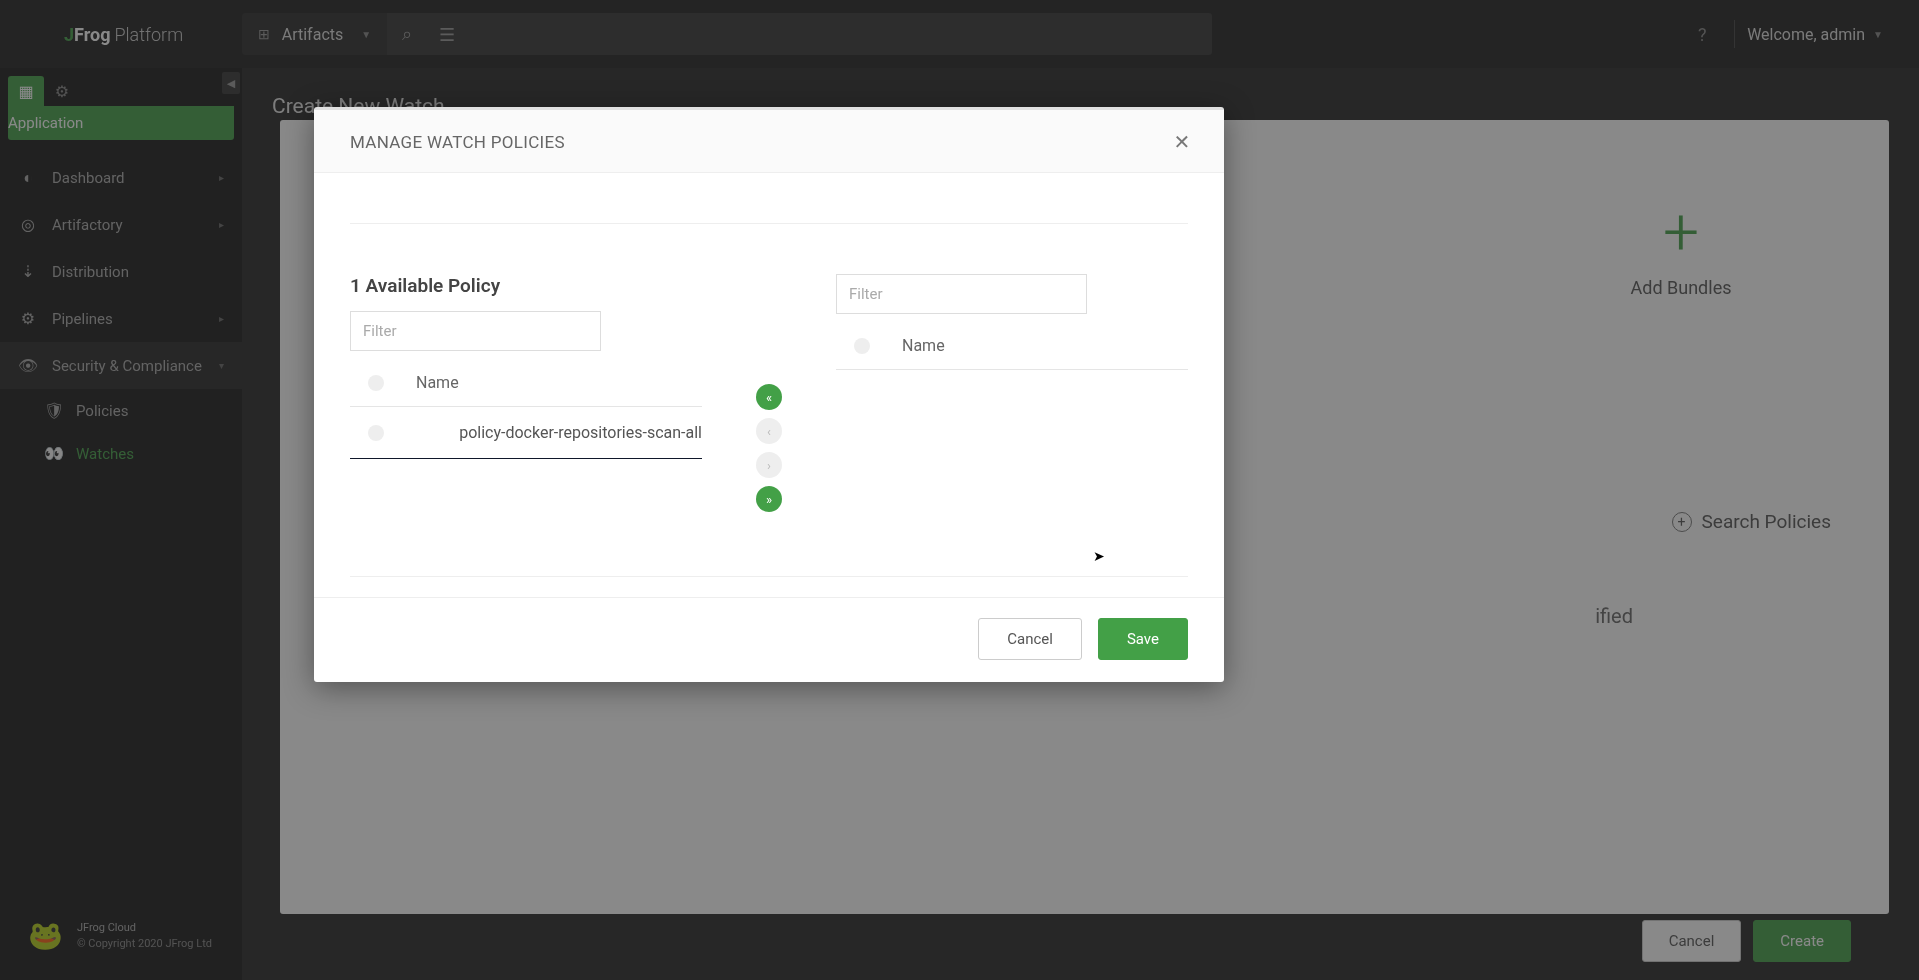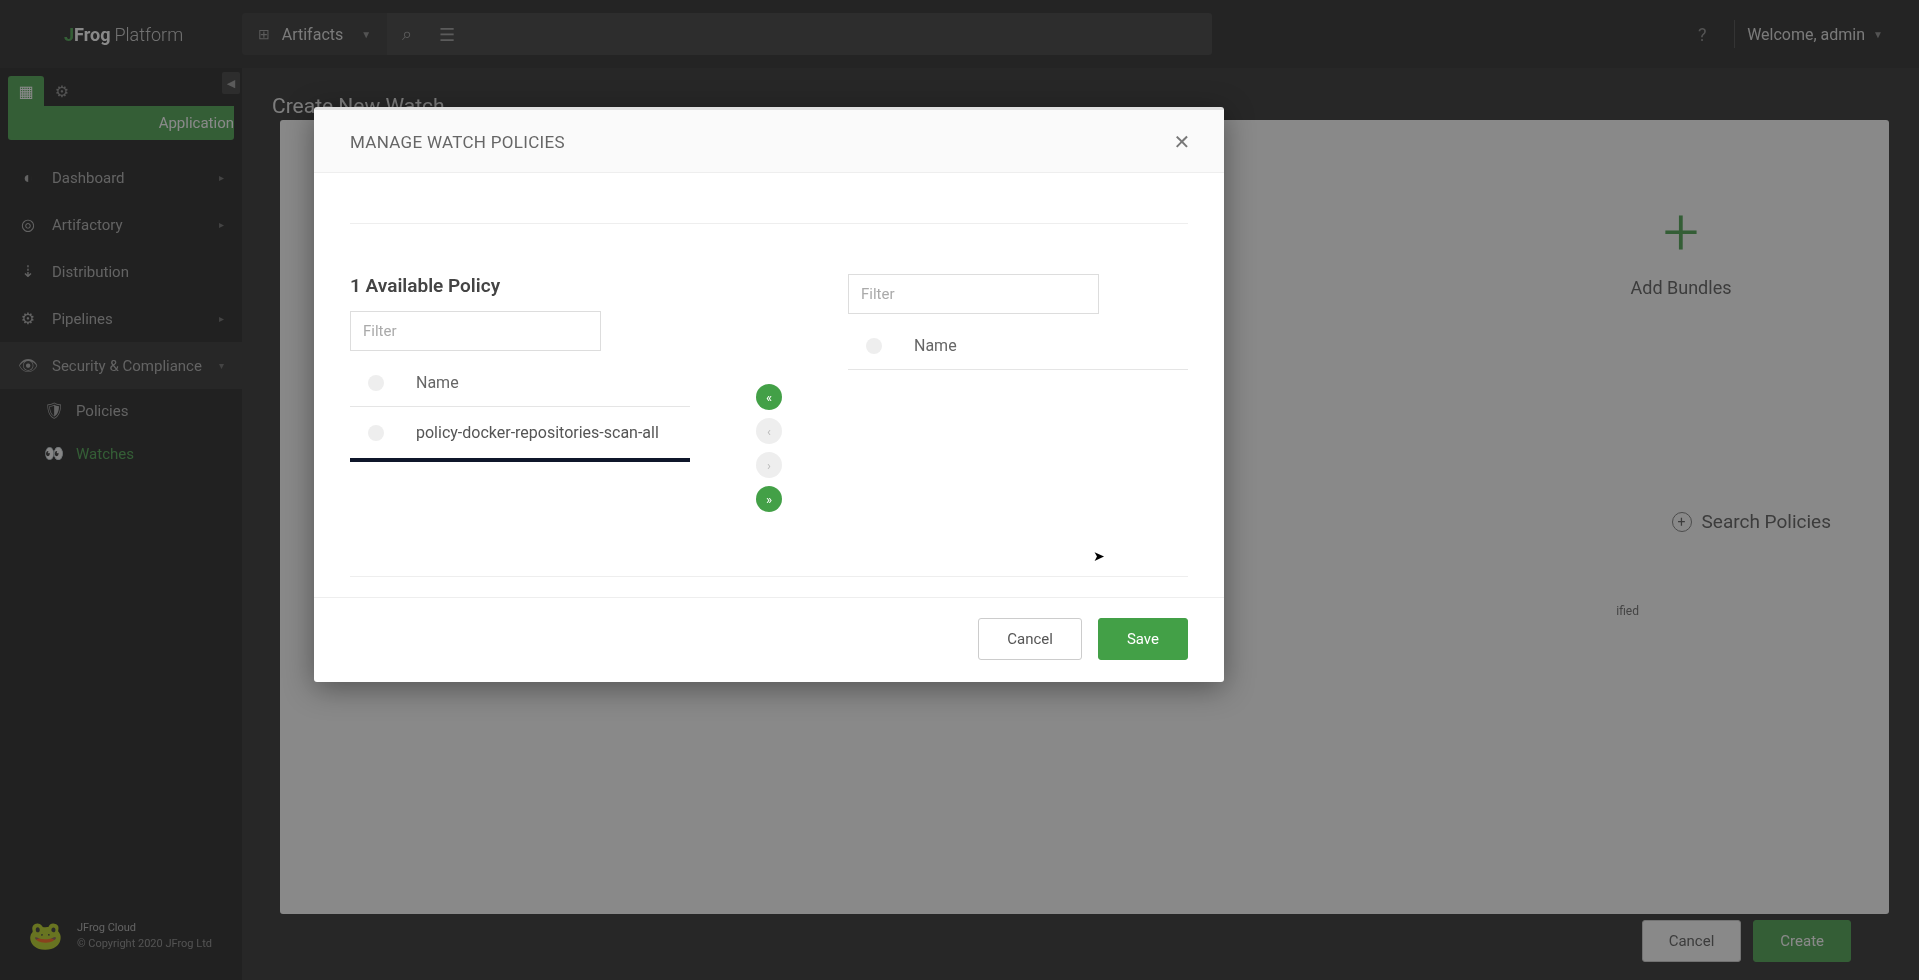--- a/index.html
+++ b/index.html
@@ -23,21 +23,21 @@
 .help-icon { width: 40px; text-align: center; color: #888; font-size: 18px; cursor: pointer; }
 .divider-v { width: 1px; height: 28px; background: #444; margin: 0 12px; }
 .welcome { color: #ddd; font-size: 16px; display: flex; align-items: center; gap: 8px; cursor: pointer; padding-right: 20px; }
 .welcome .caret { font-size: 10px; color: #888; }
 
 
 .sidebar { position: absolute; left: 0; top: 68px; bottom: 0; width: 242px; background: #1a1a1a; display: flex; flex-direction: column; }
 .sidebar-tabs { display: flex; margin: 8px 8px 0 8px; gap: 0; }
 .sidebar-tab { width: 36px; height: 30px; display: flex; align-items: center; justify-content: center; color: #888; cursor: pointer; border-radius: 3px 3px 0 0; }
 .sidebar-tab.active { background: #43a047; color: #fff; }
-.sidebar-label { background: #43a047; color: #fff; padding: 8px 0; text-align: right; font-size: 15px; margin: 0 8px; border-radius: 0 0 3px 3px; }
+.sidebar-label { background: #43a047; color: #fff; padding: 8px 0; text-align: left; font-size: 15px; margin: 0 8px; border-radius: 0 0 3px 3px; }
 .collapse-handle { position: absolute; left: 222px; top: 72px; width: 18px; height: 22px; background: #333; display: flex; align-items: center; justify-content: center; color: #999; font-size: 11px; cursor: pointer; border-radius: 2px; }
 .nav { margin-top: 14px; }
 .nav-item { display: flex; align-items: center; padding: 14px 18px; color: #aaa; font-size: 15px; cursor: pointer; gap: 14px; position: relative; }
 .nav-item .chev { position: absolute; right: 18px; font-size: 10px; color: #666; }
 .nav-item.active { background: #262626; }
 .nav-item .nav-icon { width: 20px; text-align: center; font-size: 16px; }
 .subnav { margin-left: 0; }
 .subnav .nav-sub { display: flex; align-items: center; padding: 12px 18px 12px 44px; color: #aaa; font-size: 15px; cursor: pointer; gap: 12px; }
 .subnav .nav-sub.active { color: #43a047; }
 .subnav .nav-sub .sub-icon { width: 20px; font-size: 16px; }
@@ -49,44 +49,44 @@
 
 .main { position: absolute; left: 242px; right: 0; top: 68px; bottom: 0; background: #262626; }
 .content-card { position: absolute; left: 38px; right: 30px; top: 16px; bottom: 66px; background: #fff; border-radius: 3px; padding: 0; overflow: hidden; }
 .page-title { font-size: 21px; color: #e5e5e5; padding: 8px 0 8px 0; }
 .content-inner { padding: 18px 30px; height: 100%; }
 .add-card { position: absolute; right: 58px; top: 44px; width: 300px; height: 170px; display: flex; flex-direction: column; align-items: center; justify-content: center; gap: 12px; }
 .big-plus { color: #43a047; font-size: 64px; font-weight: 300; line-height: 1; }
 .add-label { color: #555; font-size: 18px; }
 .manage-policies-link { position: absolute; right: 58px; top: 390px; display: flex; align-items: center; gap: 10px; color: #555; font-size: 19px; cursor: pointer; }
 .plus-circle { width: 20px; height: 20px; border: 1px solid #777; border-radius: 50%; display: inline-flex; align-items: center; justify-content: center; font-size: 14px; }
-.ified-text { position: absolute; right: 250px; top: 484px; color: #666; font-size: 12px; text-align: center; }
+.ified-text { position: absolute; right: 256px; top: 484px; color: #666; font-size: 20px; text-align: center; }
 .bottom-actions { position: absolute; right: 68px; bottom: 18px; display: flex; gap: 12px; }
 .btn { padding: 11px 26px; font-size: 15px; border-radius: 3px; cursor: pointer; border: 1px solid #ccc; background: #fff; color: #555; }
 .btn.primary { background: #43a047; color: #fff; border-color: #43a047; }
 
 
 .overlay { position: absolute; inset: 0; background: rgba(40,40,40,0.55); z-index: 50; }
 
 
 .modal { position: absolute; left: 314px; top: 107px; width: 910px; background: #fff; border-radius: 3px; z-index: 100; box-shadow: 0 6px 30px rgba(0,0,0,0.4); border-top: 3px solid #e0e0e0; }
 .modal-header { padding: 20px 30px 18px 36px; display: flex; align-items: center; background: #fafafa; border-bottom: 1px solid #eee; }
 .modal-title { font-size: 17px; color: #666; letter-spacing: 0.3px; }
 .modal-close { margin-left: auto; color: #777; font-size: 20px; cursor: pointer; width: 24px; text-align: center; }
 .modal-body { padding: 50px 36px 20px 36px; }
 .hr-top { border: none; border-top: 1px solid #eee; margin: 0 0 50px 0; }
-.dual-list { display: flex; align-items: flex-start; gap: 12px; }
+.dual-list { display: flex; align-items: flex-start; gap: 0; }
 .list-panel { flex: 1; }
 .list-title { font-size: 19px; color: #444; font-weight: 600; margin-bottom: 14px; }
 .filter-input { width: 251px; padding: 10px 12px; border: 1px solid #ddd; font-size: 15px; color: #555; outline: none; }
 .filter-input::placeholder { color: #aaa; }
 .list-header { display: flex; align-items: center; padding: 14px 0 14px 18px; border-bottom: 1px solid #e5e5e5; margin-top: 8px; }
 .list-header .check { width: 16px; height: 16px; border-radius: 50%; background: #eee; margin-right: 32px; }
 .list-header .col-name { color: #666; font-size: 16px; }
-.list-row { display: flex; align-items: center; padding: 16px 0 16px 18px; border-bottom: 4px solid #0f172a; }
+.list-row { display: flex; align-items: center; padding: 16px 0 16px 18px; border-bottom: 1px solid #0f172a; justify-content: space-between; }
 .list-row .check { width: 16px; height: 16px; border-radius: 50%; background: #eee; margin-right: 32px; cursor: pointer; }
 .list-row .row-name { color: #555; font-size: 16px; }
 .transfer-controls { width: 134px; display: flex; flex-direction: column; align-items: center; justify-content: center; gap: 8px; margin-top: 110px; }
 .tbtn { width: 26px; height: 26px; border-radius: 50%; display: flex; align-items: center; justify-content: center; font-size: 13px; cursor: pointer; }
 .tbtn.active { background: #43a047; color: #fff; }
 .tbtn.inactive { background: #eee; color: #bbb; }
 .hr-bottom { border: none; border-top: 1px solid #eee; margin: 64px 0 0 0; }
 .modal-footer { padding: 20px 36px 22px 36px; display: flex; justify-content: flex-end; gap: 16px; border-top: 1px solid #eee; margin-top: 0; }
 .modal-footer .btn { padding: 11px 28px; }
 

